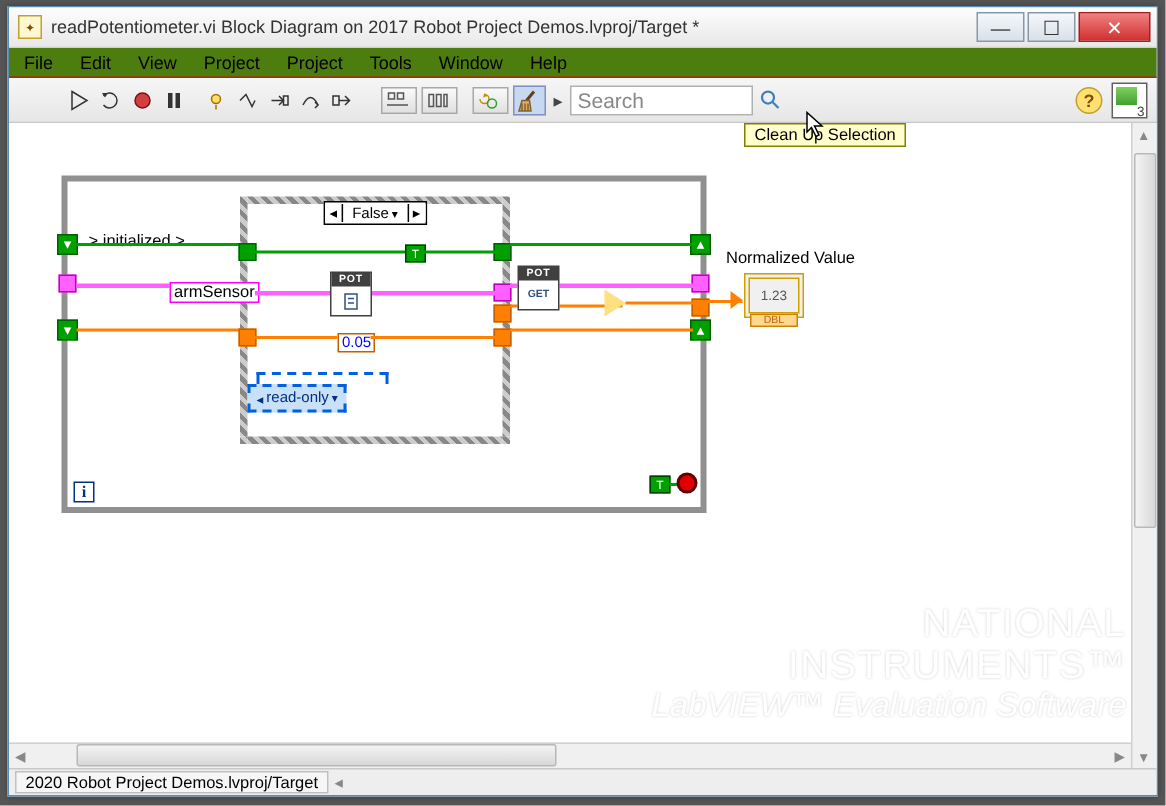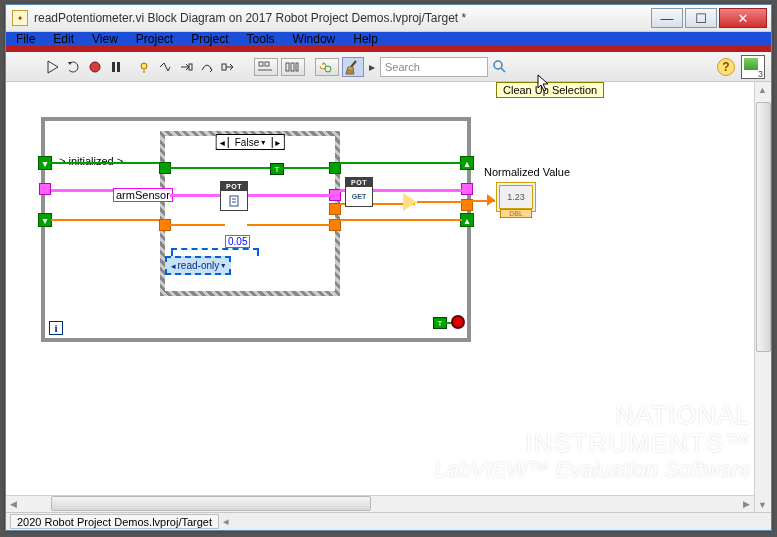--- a/index.html
+++ b/index.html
@@ -51,22 +51,22 @@
   }
   .winbtn.close {
     width: 48px;
     background: linear-gradient(#f08080,#d03030);
     border-color: #a02020;
     color: #fff;
     margin-right: 4px;
   }
   .menubar {
     height: 20px;
-    background: #1d4ed8;
-    border-bottom: 6px solid #b91c1c;
+    background: #4d7c0f;
+    border-bottom: 1px solid #b91c1c;
     display: flex;
     align-items: center;
     padding-left: 10px;
     gap: 18px;
   }
   .menuitem { color: #000; }
   .toolbar {
     height: 30px;
     background: linear-gradient(#f6f6f6,#e6e6e6);
     border-bottom: 1px solid #c8c8c8;
@@ -128,22 +128,22 @@
     border: 1px solid #808000;
     padding: 1px 6px;
     font-size: 11px;
     color: #000;
   }
   .searchbox {
     height: 20px;
     border: 1px solid #b0b0b0;
     background: #fff;
     padding: 0 4px;
-    width: 108px;
-    font-size: 11px;
+    width: 122px;
+    font-size: 14px;
     color: #888;
     display: flex; align-items: center;
   }
   .right-icons {
     position: absolute; right: 6px; top: 3px;
     display: flex; align-items: center; gap: 6px;
   }
   .help-icon {
     width: 18px; height: 18px;
     border-radius: 50%;
@@ -253,21 +253,21 @@
   .wire.orange { background:#ff8000; }
   .wire.h { height:2px; }
   .wire.thick { height:3px; }
   .label-free {
     position:absolute;
     font-size:11px;
     color:#000;
     font-family: Tahoma, sans-serif;
   }
   .pink-label { border:1px solid #ff00ff; background:#fff; padding:0 2px;}
-  .const-box { position:absolute; border:1px solid #c06000; background:#fff; color:#0000ff; font-size:10px; padding:0 2px;margin-top:13px;}
+  .const-box { position:absolute; border:1px solid #c06000; background:#fff; color:#0000ff; font-size:10px; padding:0 2px;}
   .subvi-pot { position:absolute; width:28px; height:30px; border:1px solid #404040; background:#fff; display:flex;flex-direction:column;align-items:center;justify-content:flex-start; font-size:7px; font-weight:bold;}
   .subvi-pot .hdr {background:#404040;color:#fff;width:100%;text-align:center;padding:1px 0;font-size:7px;letter-spacing:0.5px;}
   .subvi-pot .body {flex:1;display:flex;align-items:center;justify-content:center;color:#305080;}
   .triangle-node {
     position:absolute;
     width:0;height:0;
     border-left:14px solid #ffe080;
     border-top:9px solid transparent;
     border-bottom:9px solid transparent;
   }

